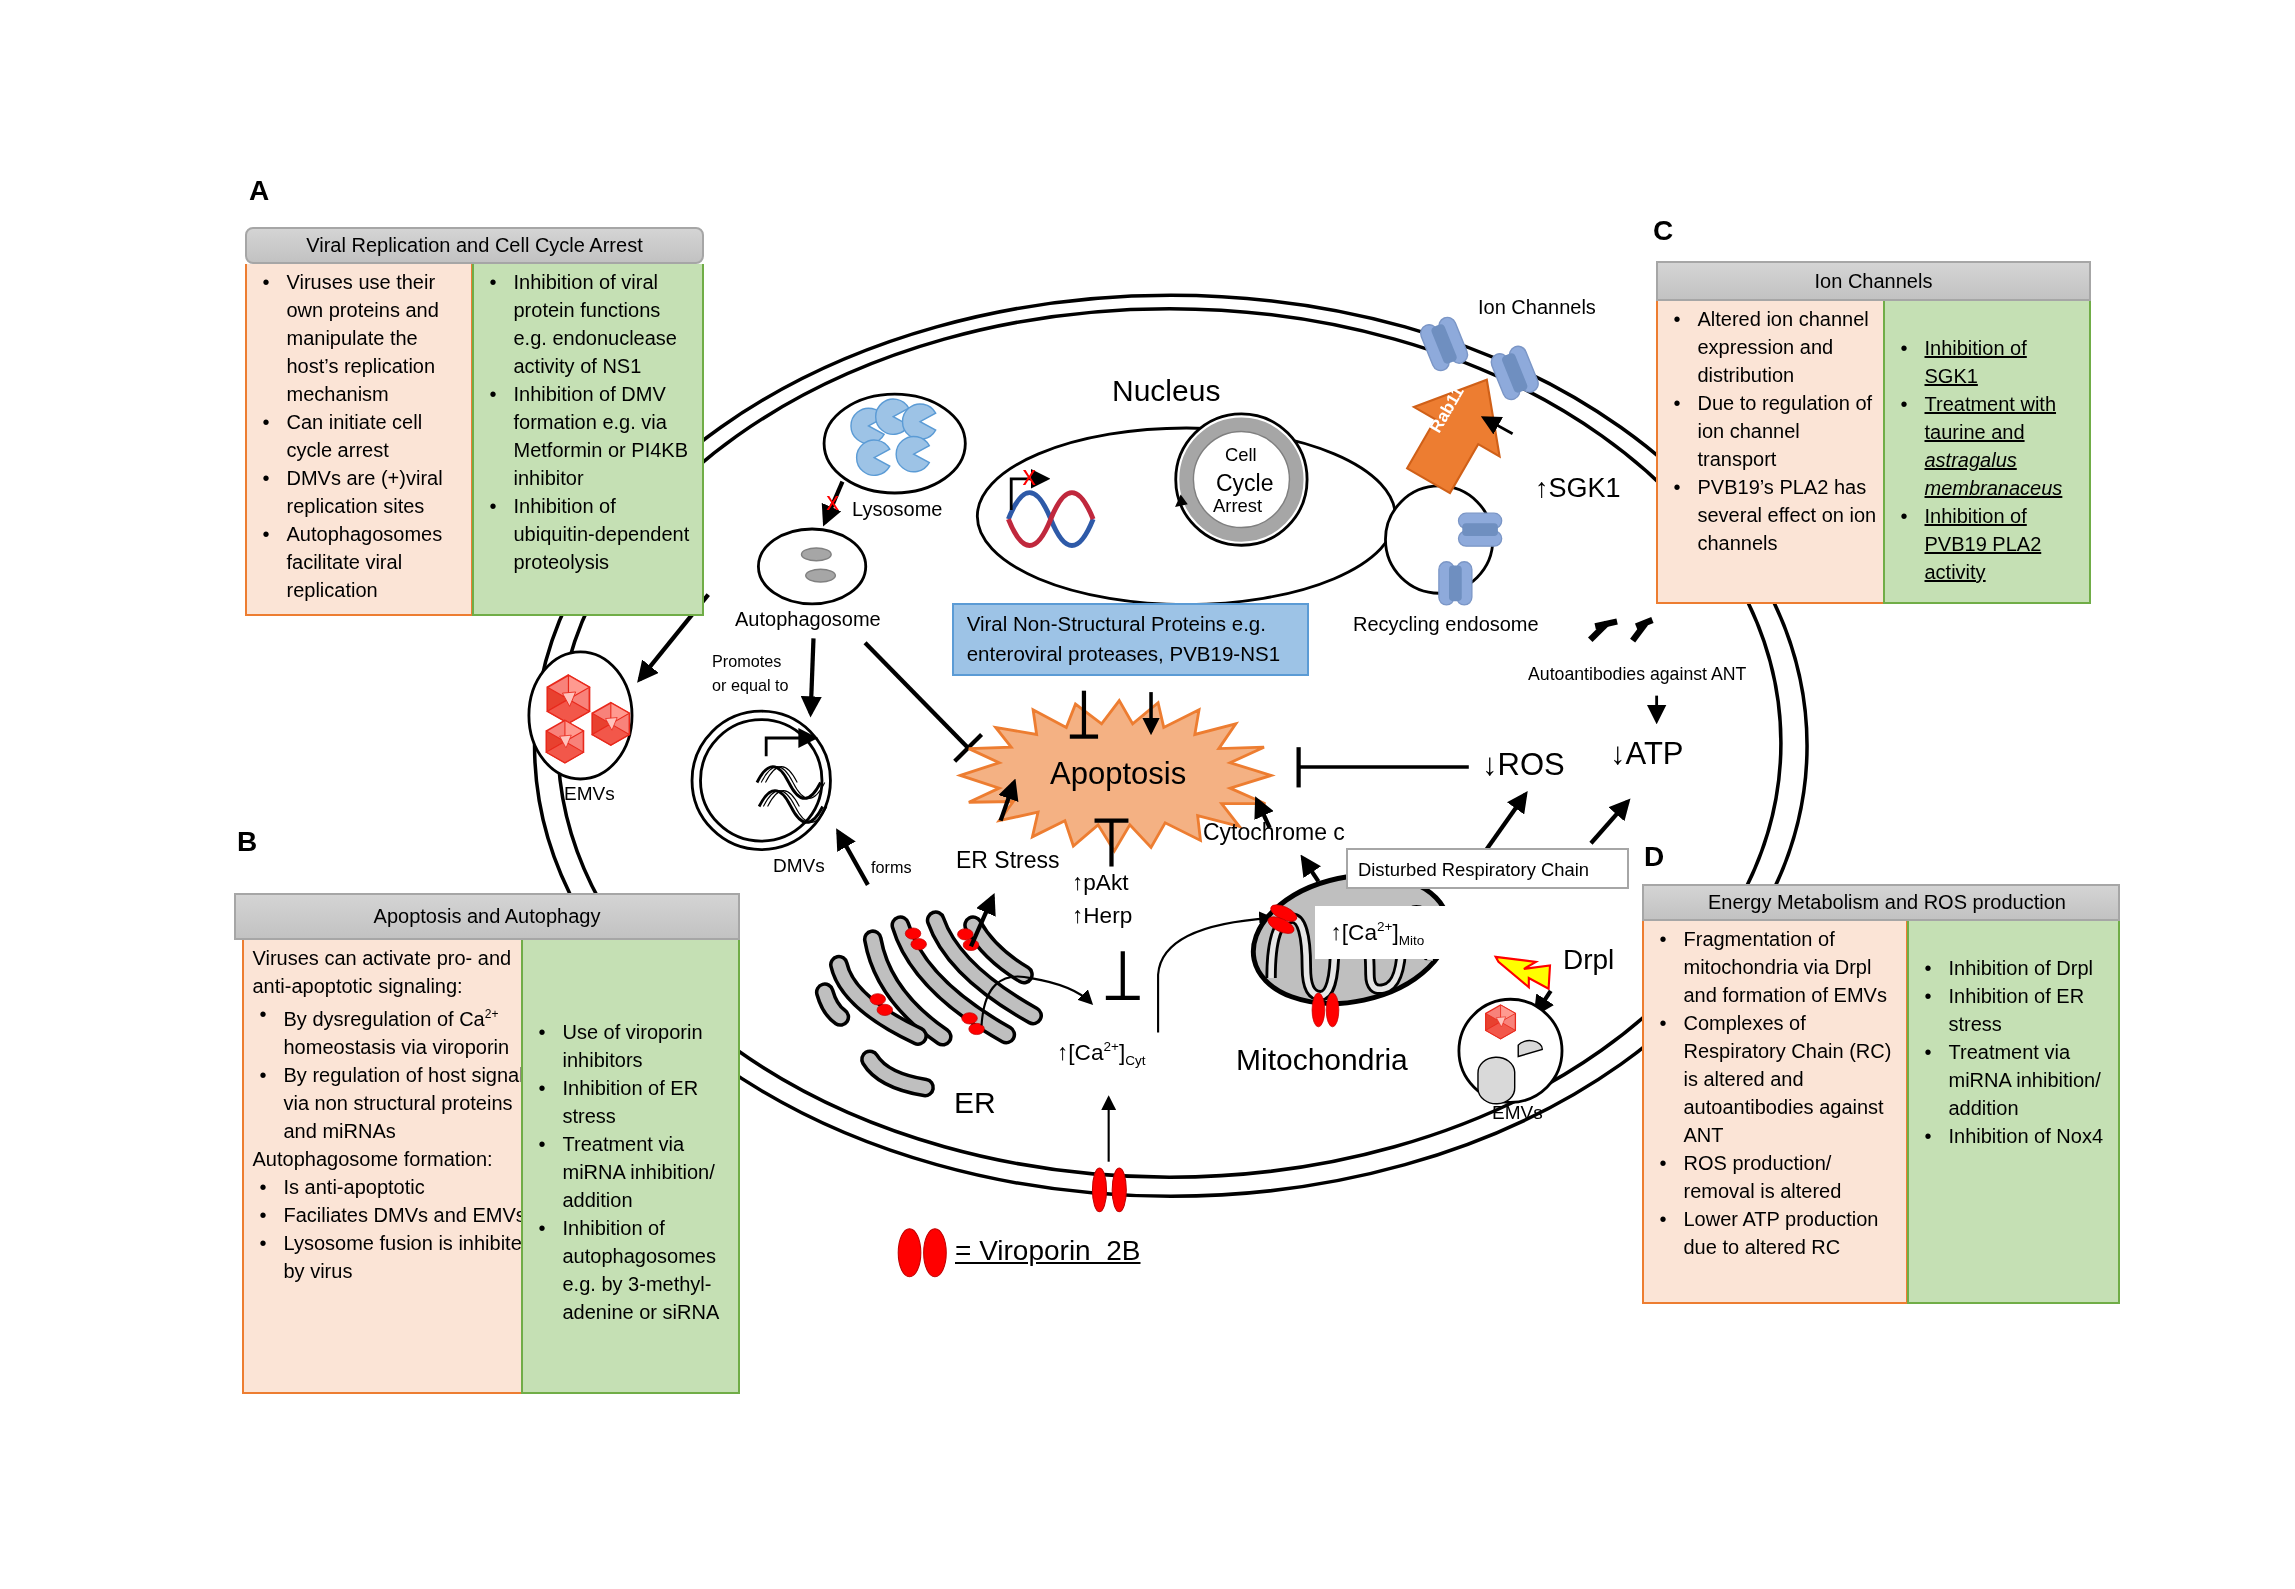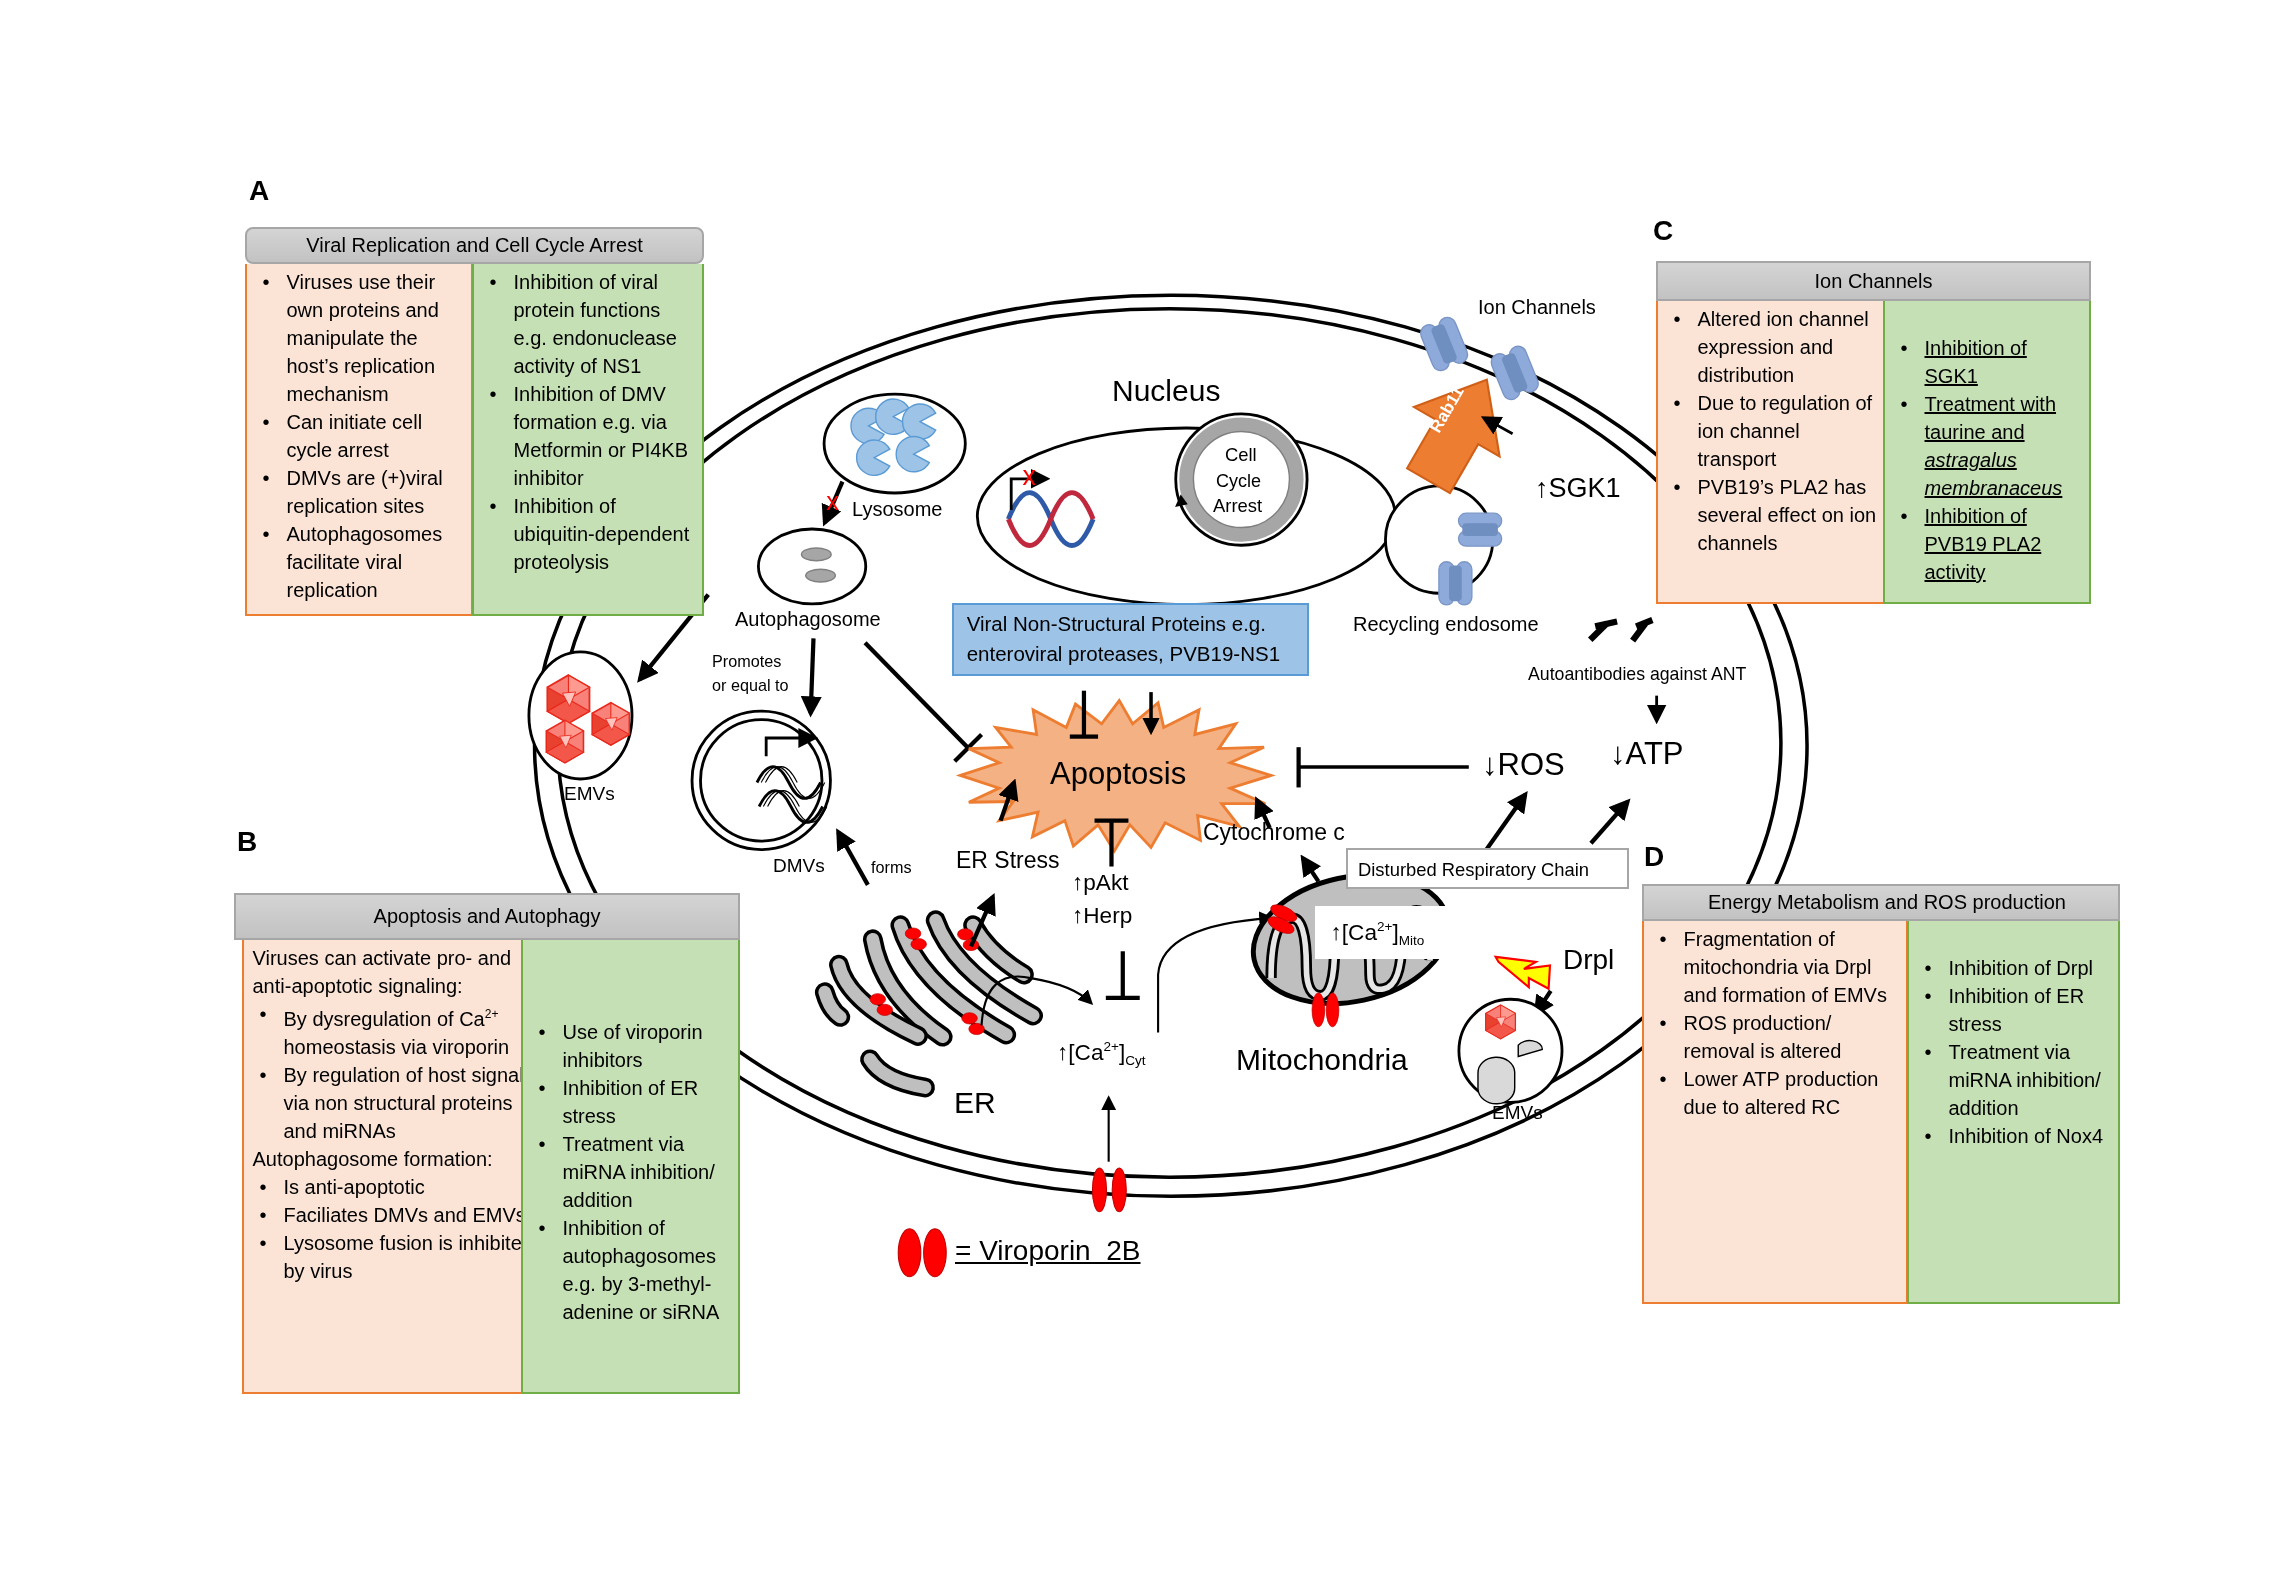--- a/index.html
+++ b/index.html
@@ -231,21 +231,21 @@
   <g stroke="#000" stroke-width="9" stroke-linecap="butt">
     <line x1="2259" y1="887" x2="2290" y2="880"></line>
       <line x1="2252" y1="906" x2="2276" y2="882"></line>
     <line x1="2317" y1="887" x2="2340" y2="878"></line>
       <line x1="2312" y1="907" x2="2330" y2="883"></line>
   </g>
 </svg>
 
 <div class="t" style="left:1112px;top:350px;font-size:30px;margin-top:26px;">Nucleus</div>
 <div class="t" style="left:1225px;top:446px;font-size:18.4px;">Cell</div>
-<div class="t" style="left:1216px;top:472px;font-size:18px;">Cycle</div>
+<div class="t" style="left:1216px;top:472px;font-size:23px;">Cycle</div>
 <div class="t" style="left:1213px;top:497px;font-size:18.4px;">Arrest</div>
 <div class="t" style="left:852px;top:499px;font-size:20px;">Lysosome</div>
 <div class="t" style="left:735px;top:609px;font-size:20px;">Autophagosome</div>
 <div class="t" style="left:712px;top:653px;font-size:16.2px;">Promotes</div>
 <div class="t" style="left:712px;top:677px;font-size:16.2px;">or equal to</div>
 <div class="t" style="left:564px;top:784px;font-size:19px;">EMVs</div>
 <div class="t" style="left:773px;top:856px;font-size:19px;">DMVs</div>
 <div class="t" style="left:871px;top:859px;font-size:16.2px;">forms</div>
 <div class="t" style="left:956px;top:849px;font-size:23px;">ER Stress</div>
 <div class="t" style="left:1072px;top:872px;font-size:22.6px;">↑pAkt</div>
@@ -340,20 +340,21 @@
     </ul>
   </div>
 </div>
 
 <div class="panel-letter" style="left:1644px;top:841px;">D</div>
 <div class="box" style="left:1642px;top:884px;width:478px;height:420px;">
   <div class="hdr" style="height:37px;padding-left:12px;">Energy Metabolism and ROS production</div>
   <div class="col left" style="left:0;top:37px;width:266px;bottom:0;">
     <ul>
       <li>Fragmentation of mitochondria via Drpl and formation of EMVs</li>
+      <li>Complexes of Respiratory Chain (RC) is altered and autoantibodies against ANT</li>
       <li>ROS production/ removal is altered</li>
       <li>Lower ATP production due to altered RC</li>
     </ul>
   </div>
   <div class="col right" style="left:265px;top:37px;right:0;bottom:0;padding-top:32.5px;">
     <ul>
       <li>Inhibition of Drpl</li>
       <li>Inhibition of ER stress</li>
       <li>Treatment via miRNA inhibition/ addition</li>
       <li>Inhibition of Nox4</li>

